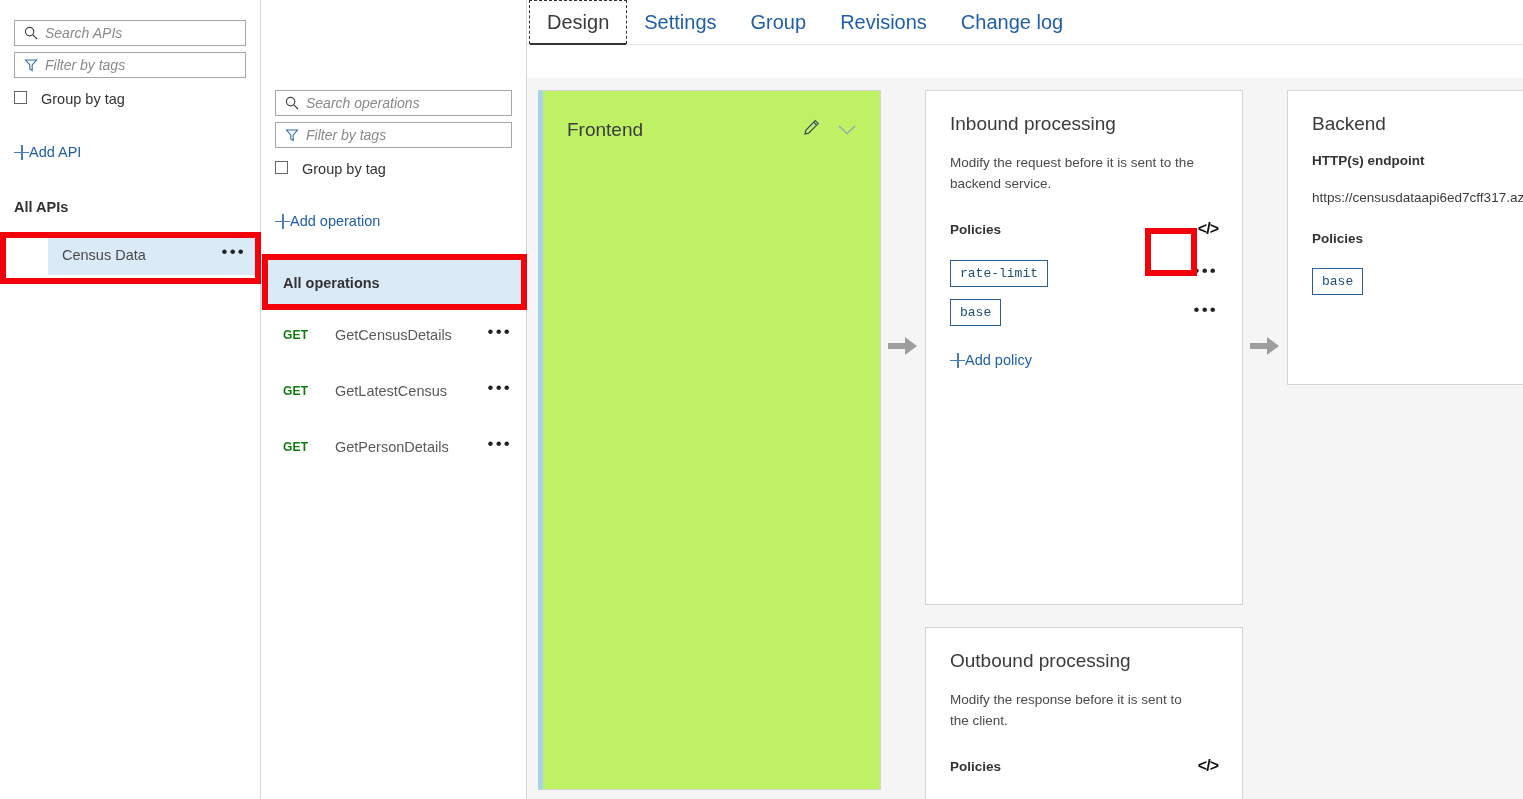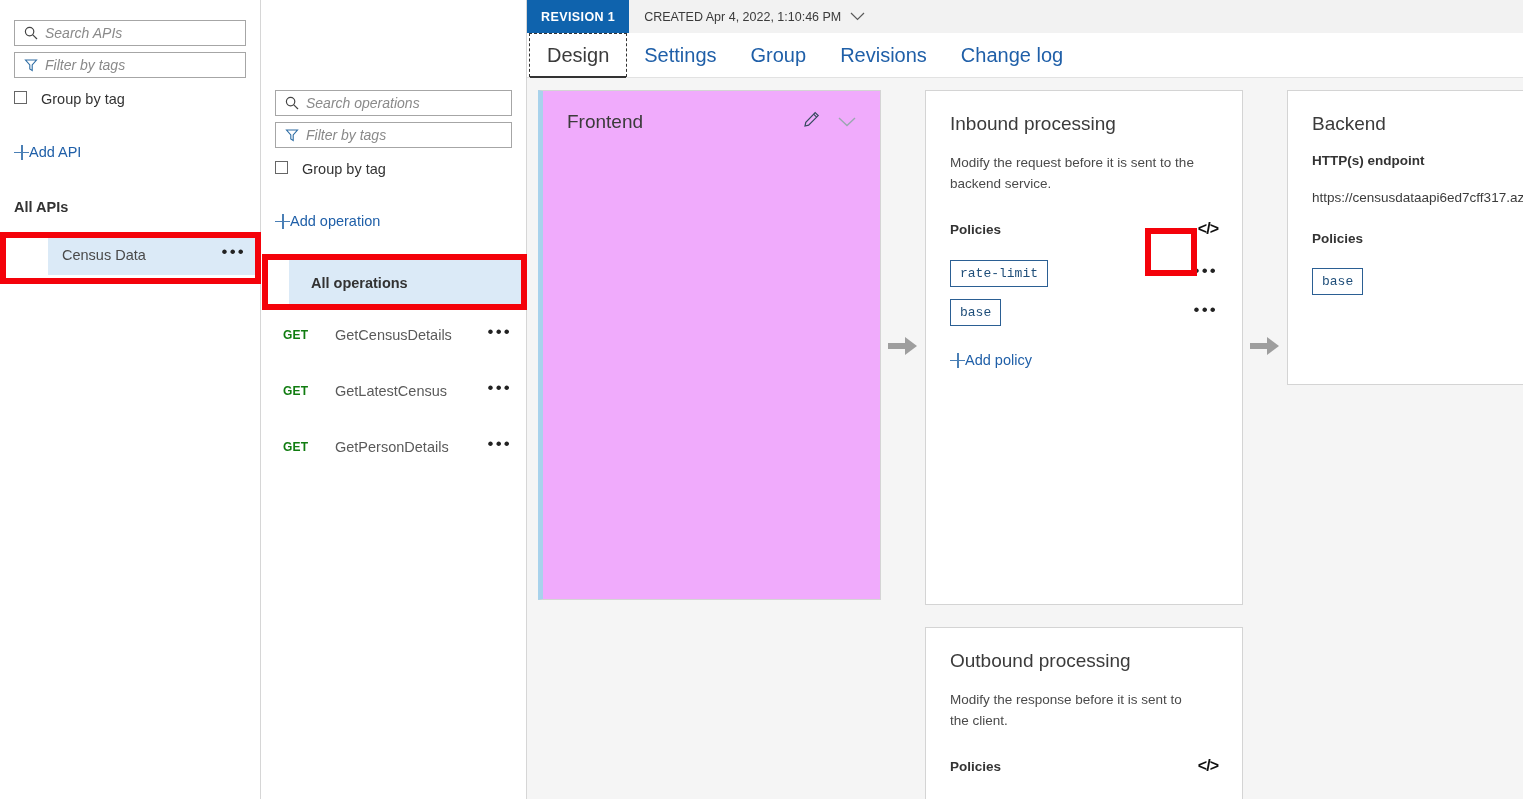--- a/index.html
+++ b/index.html
@@ -287,26 +287,26 @@
     font-size: 13px;
     padding: 5px 9px;
     background: #ffffff;
     display: inline-block;
     white-space: nowrap;
   }
 
   .frontend-card {
     width: 343px;
     flex: 0 0 343px;
-    height: 510px;
+    height: 700px;
     border: 1px solid #d4d4d4;
     border-left: 5px solid #a8d2ec;
-    background: #f0abfc;
-    box-sizing: border-box;
-    padding: 20px 24px;
+    background: #bef264;
+    box-sizing: border-box;
+    padding: 28px 24px;
     position: relative;
   }
   .frontend-head {
     display: flex;
     align-items: flex-start;
     justify-content: space-between;
   }
   .fe-icons { display: flex; align-items: center; gap: 18px; }
 
   .arrow-col {
@@ -429,21 +429,21 @@
           <span>Group by tag</span>
         </div>
 
         <div class="add-link" style="margin-top:36px;">
           <span class="plus"></span>
           <span>Add operation</span>
         </div>
       </div>
 
       <div style="margin-top:30px;">
-        <div class="list-row selected" style="height:48px;font-weight:bold;color:#333;padding-left:22px;margin-left:28px;">
+        <div class="list-row selected" style="height:48px;font-weight:bold;color:#333;padding-left:22px;">
           <span class="rowlabel">All operations</span>
         </div>
 
         <div class="op-row">
           <span class="verb">GET</span>
           <span class="op-name">GetCensusDetails</span>
           <span class="ellip">•••</span>
         </div>
         <div class="op-row">
           <span class="verb">GET</span>
@@ -454,31 +454,20 @@
           <span class="verb">GET</span>
           <span class="op-name">GetPersonDetails</span>
           <span class="ellip">•••</span>
         </div>
       </div>
     </div>
   </div>
 
   <div class="canvas-pane">
 
-    <div class="rev-banner">
-      <div class="rev-badge">REVISION 1</div>
-      <div class="rev-created">
-        <span>CREATED Apr 4, 2022, 1:10:46 PM</span>
-        <span>
-          <svg width="15" height="9" viewBox="0 0 15 9">
-              <polyline points="1,1 7.5,7.5 14,1" fill="none" stroke="#5a5a5a" stroke-width="1.2"></polyline>
-            </svg>
-        </span>
-      </div>
-    </div>
 
     <div class="tabs">
       <div class="tab active">
           <span>Design</span>
         </div>
       <div class="tab">
           <span>Settings</span>
         </div>
       <div class="tab">
           <span>Group</span>

